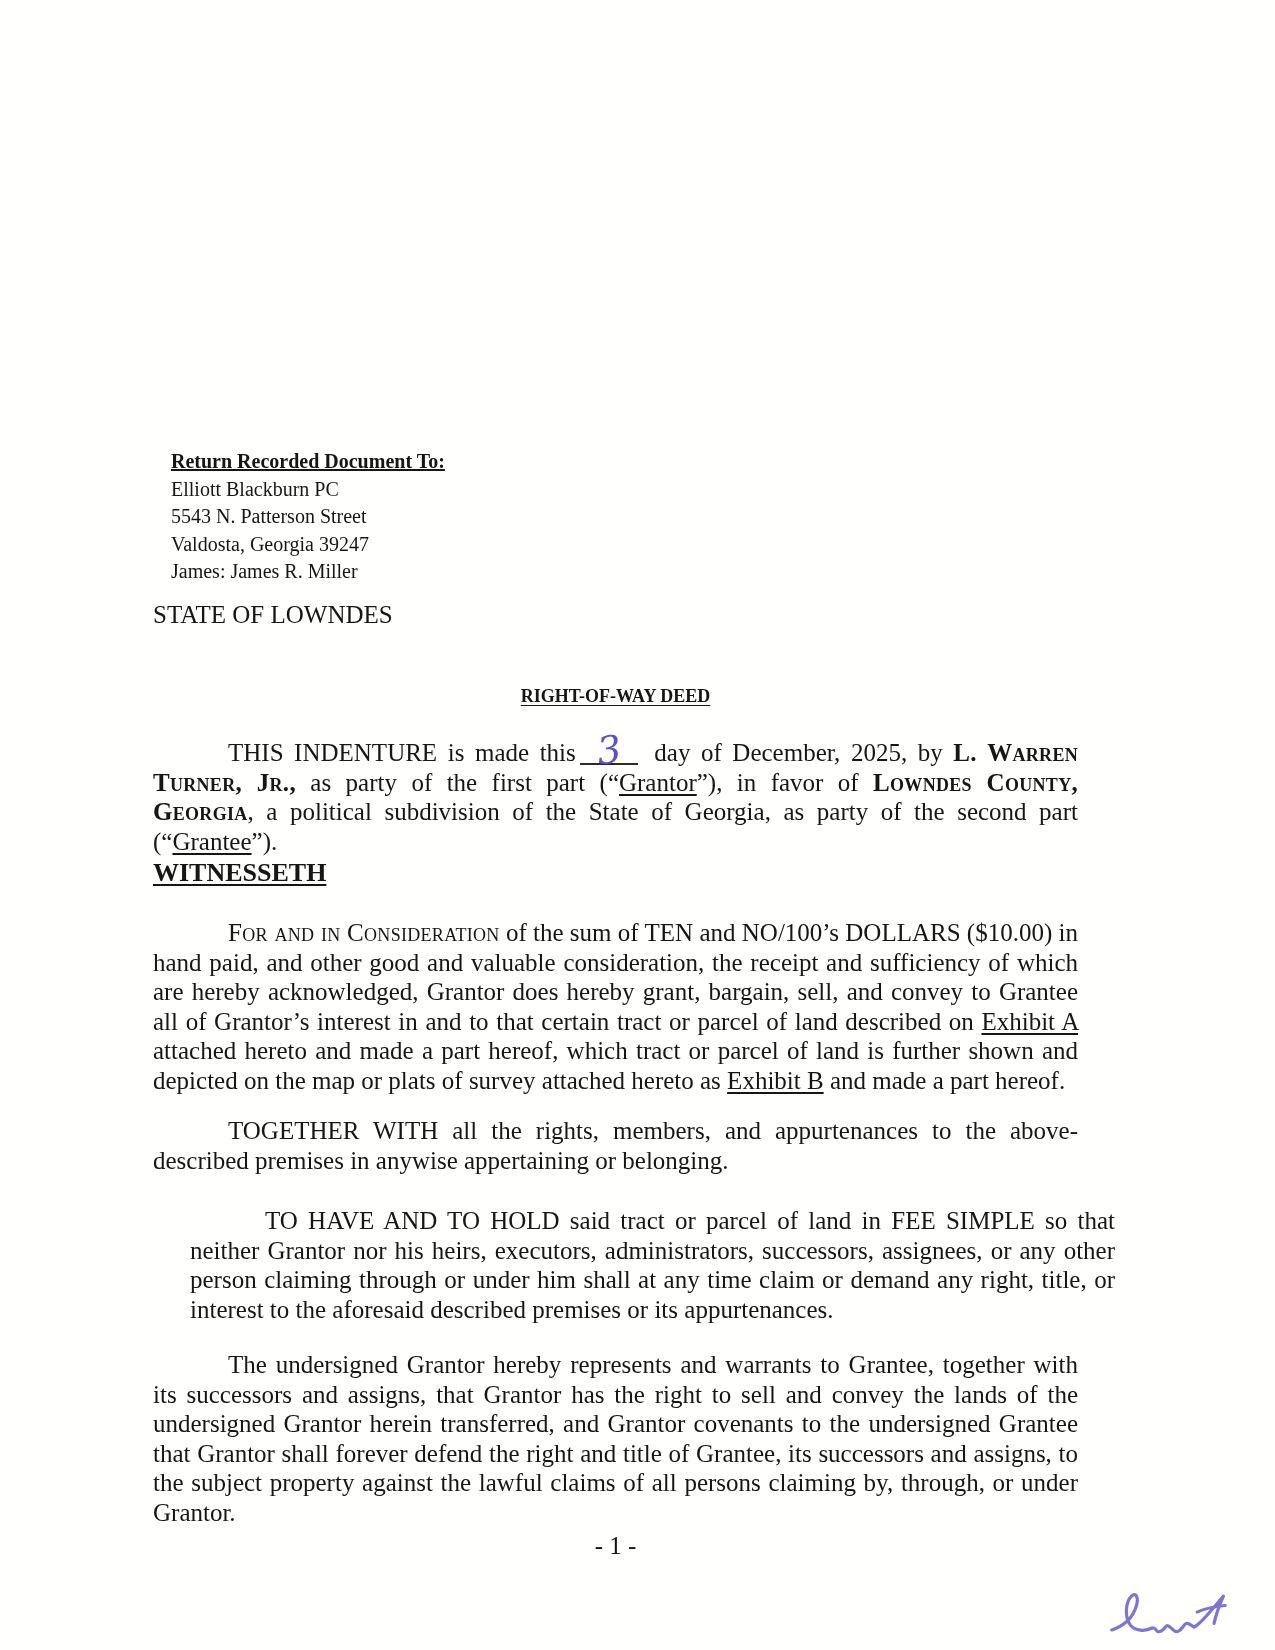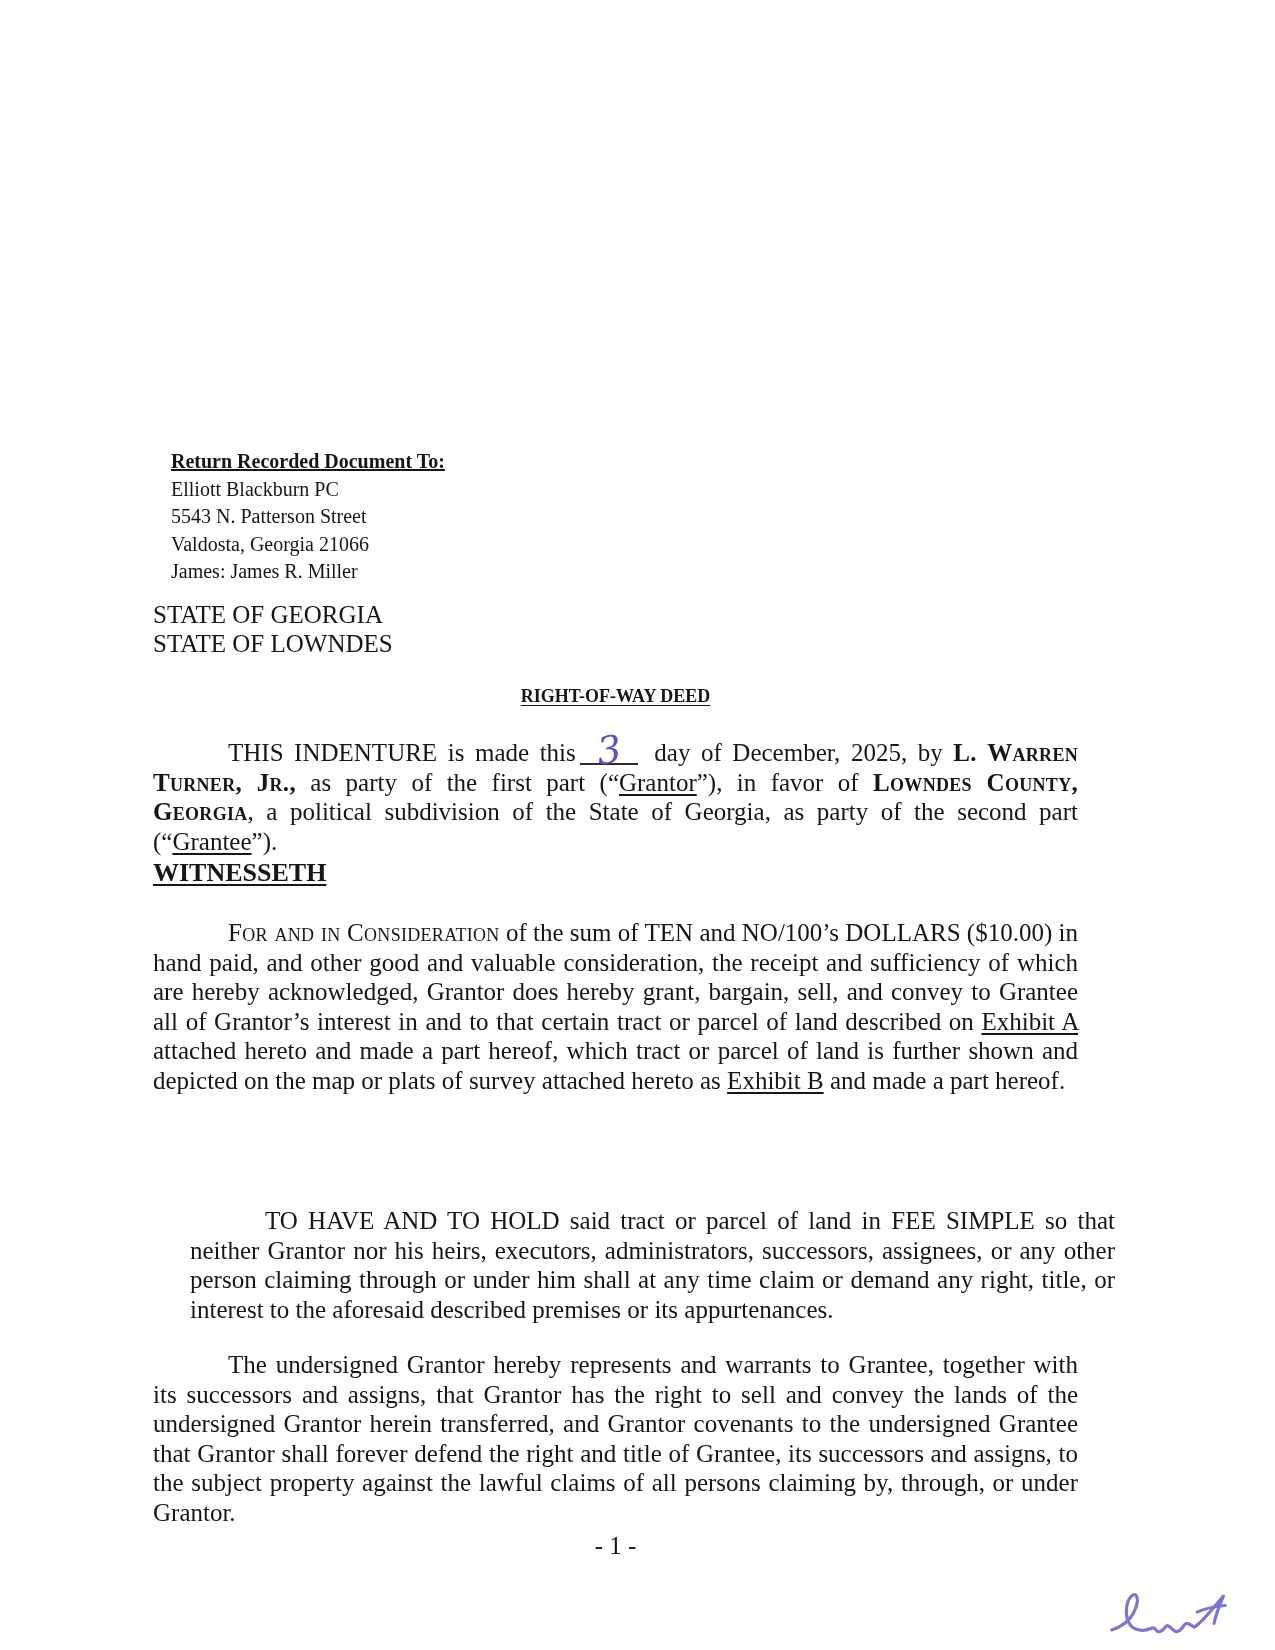--- a/index.html
+++ b/index.html
@@ -67,41 +67,41 @@
 </style>
 </head>
 <body>
 
 <div class="page">
 
   <div class="abs return-block">
     <div class="return-heading">Return Recorded Document To:</div>
     <div>Elliott Blackburn PC</div>
     <div>5543 N. Patterson Street</div>
-    <div>Valdosta, Georgia 21066</div>
+    <div>Valdosta, Georgia 39247</div>
     <div>James: James R. Miller</div>
   </div>
 
   <div class="abs venue">
-    <div>STATE OF GEORGIA</div>
     <div>STATE OF LOWNDES</div>
   </div>
 
   <div class="abs doc-title">
     <span>RIGHT-OF-WAY DEED</span>
   </div>
 
   <p class="abs body-para p1"><span>THIS INDENTURE is made this</span><span class="day-blank"><span class="hand-day">3</span></span><span> day of December, 2025, by </span><span class="sc-bold">L. Warren Turner, Jr.,</span><span> as party of the first part (“</span><span class="u">Grantor</span><span>”), in favor of </span><span class="sc-bold">Lowndes County, Georgia</span><span>, a political subdivision of the State of Georgia, as party of the second part (“</span><span class="u">Grantee</span><span>”).</span></p>
 
   <div class="abs witnesseth">
     <span>WITNESSETH</span>
   </div>
 
   <p class="abs body-para p2"><span class="sc">For and in Consideration</span><span> of the sum of TEN and NO/100’s DOLLARS ($10.00) in hand paid, and other good and valuable consideration, the receipt and sufficiency of which are hereby acknowledged, Grantor does hereby grant, bargain, sell, and convey to Grantee all of Grantor’s interest in and to that certain tract or parcel of land described on </span><span class="u">Exhibit A</span><span> attached hereto and made a part hereof, which tract or parcel of land is further shown and depicted on the map or plats of survey attached hereto as </span><span class="u">Exhibit B</span><span> and made a part hereof.</span></p>
 
+  <p class="abs body-para p3">TOGETHER WITH all the rights, members, and appurtenances to the above-described premises in anywise appertaining or belonging.</p>
 
   <p class="abs body-para p4">TO HAVE AND TO HOLD said tract or parcel of land in FEE SIMPLE so that neither Grantor nor his heirs, executors, administrators, successors, assignees, or any other person claiming through or under him shall at any time claim or demand any right, title, or interest to the aforesaid described premises or its appurtenances.</p>
 
   <p class="abs body-para p5">The undersigned Grantor hereby represents and warrants to Grantee, together with its successors and assigns, that Grantor has the right to sell and convey the lands of the undersigned Grantor herein transferred, and Grantor covenants to the undersigned Grantee that Grantor shall forever defend the right and title of Grantee, its successors and assigns, to the subject property against the lawful claims of all persons claiming by, through, or under Grantor.</p>
 
   <div class="abs footer">- 1 -</div>
 
   <svg class="abs initials" viewBox="0 0 130 64" fill="none">
     <path d="M4,50 C16,46 26,38 30,25 C33,16 30,9 25,14 C19,20 17,36 24,45
              C29,51 39,52 47,48 C52,46 50,55 57,51 C62,48 61,43 66,47

